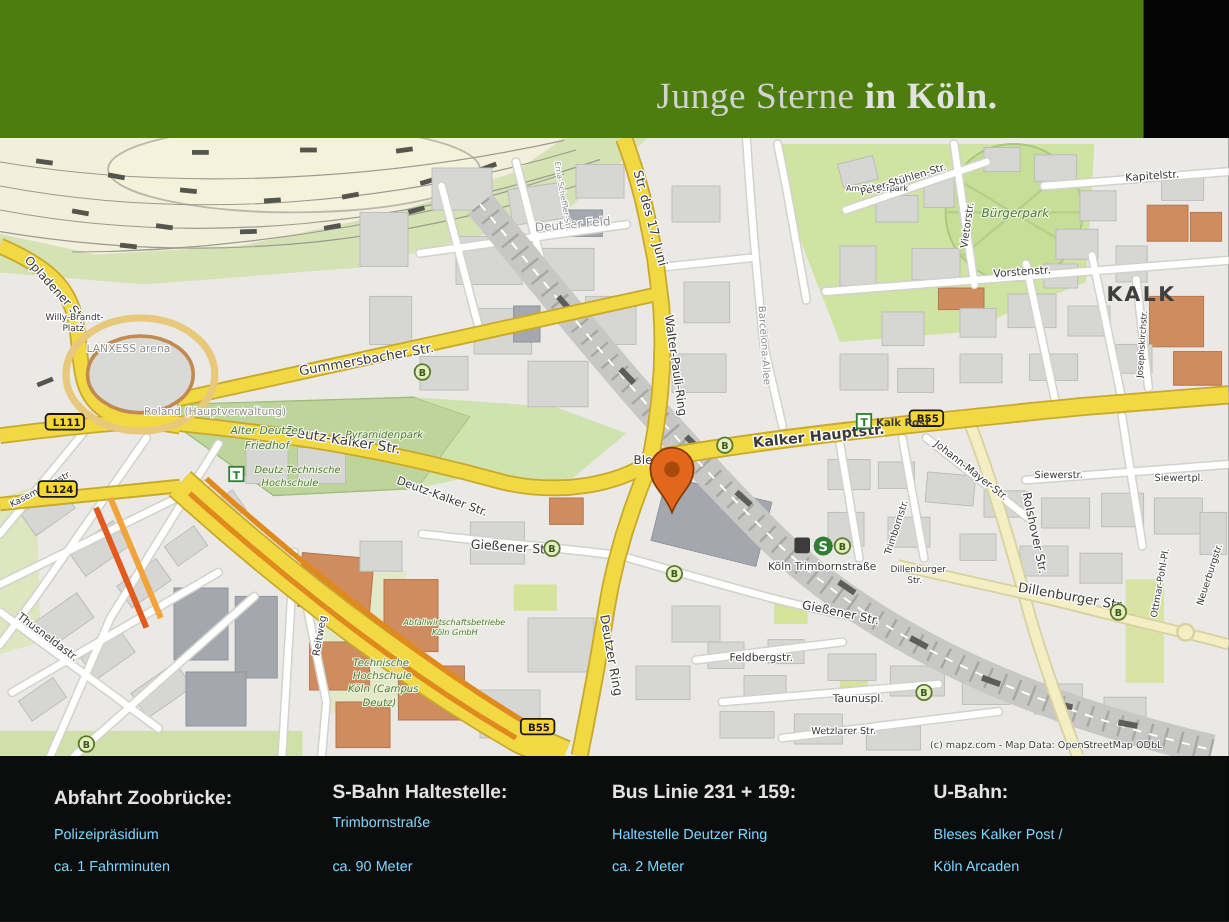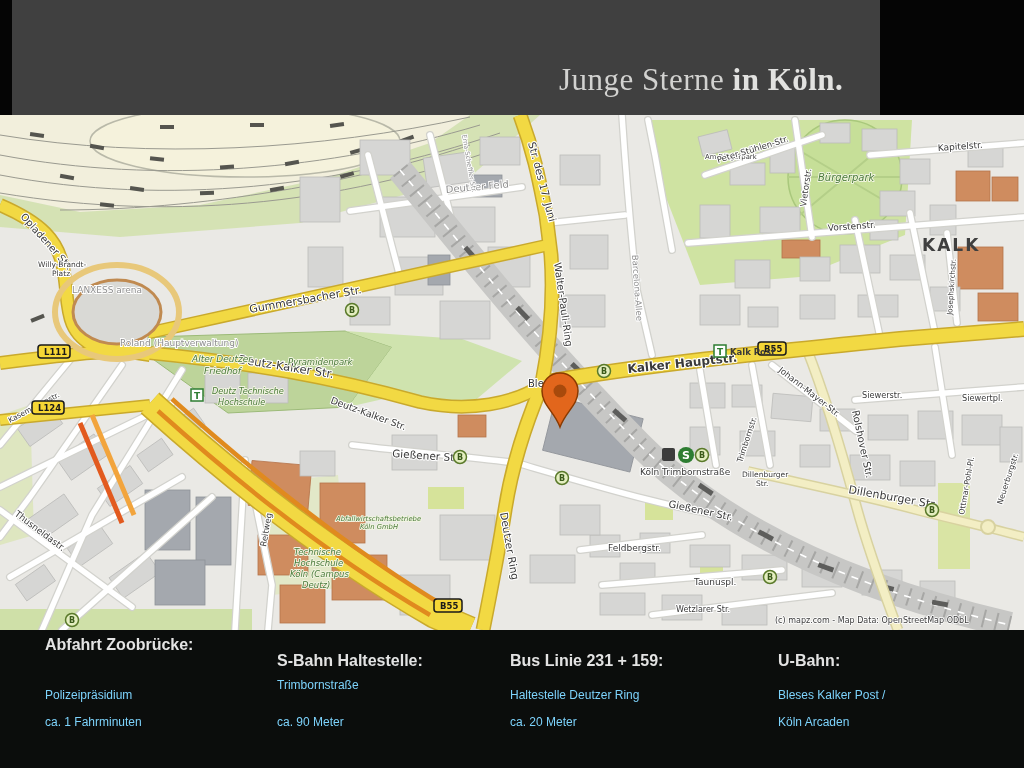--- a/index.html
+++ b/index.html
@@ -1,17 +1,17 @@
 <!DOCTYPE html>
 <html><head>
 <meta charset="utf-8">
 <style>
   html,body{margin:0;padding:0;background:#000;}
   #stage{position:relative;width:1024px;height:768px;overflow:hidden;background:#050505;font-family:"Liberation Sans",sans-serif;}
-  #titlebar{position:absolute;left:12px;top:0;width:868px;height:115px;background:#404040;}
+  #titlebar{position:absolute;left:0;top:0;width:953px;height:115px;background:#4d7c0f;}
   #title{position:absolute;left:547px;top:62px;font-family:"Liberation Serif",serif;font-size:31px;color:#d2d2d0;letter-spacing:.5px;white-space:nowrap;}
   #title .b{font-weight:bold;color:#e2e2e0;}
   #maparea{position:absolute;left:0;top:115px;width:1024px;height:515px;background:#eae9e5;}
   #footer{position:absolute;left:0;top:630px;width:1024px;height:138px;background:#0b0d0c;}
   .fcol{position:absolute;top:0;width:230px;}
   .fhead{position:absolute;font-size:16px;font-weight:bold;color:#e3e3e3;white-space:nowrap;}
   .fline{position:absolute;font-size:12px;color:#7dd3fc;white-space:nowrap;}
   
   text{font-family:"DejaVu Sans",sans-serif;}
   .st{fill:#3a3a3a;paint-order:stroke;stroke:#ffffff;stroke-width:2.2px;stroke-linejoin:round;}
@@ -427,33 +427,33 @@
       <path d="M560 312 C554 296 542 290 542 276 a18 18 0 1 1 36 0 c0 14 -12 20 -18 36 z" fill="#e2661c" stroke="#8a3a00" stroke-width="1.5"></path>
       <circle cx="560" cy="276" r="6.5" fill="#a84a0c"></circle>
     </g>
 
     <text x="775" y="508" font-size="8" fill="#5a5a5a" class="st" style="stroke-width:1.5px">(c) mapz.com - Map Data: OpenStreetMap ODbL</text>
   </svg>
   </div>
 
   <div id="footer">
     <div class="fcol" style="left:45px">
-      <div class="fhead" style="top:6px">Abfahrt Zoobrücke:</div>
+      <div class="fhead" style="top:27px">Abfahrt Zoobrücke:</div>
       <div class="fline" style="top:58px">Polizeipräsidium</div>
       <div class="fline" style="top:85px">ca. 1 Fahrminuten</div>
     </div>
     <div class="fcol" style="left:277px">
       <div class="fhead" style="top:22px">S-Bahn Haltestelle:</div>
       <div class="fline" style="top:48px">Trimbornstraße</div>
       <div class="fline" style="top:85px">ca. 90 Meter</div>
     </div>
     <div class="fcol" style="left:510px">
       <div class="fhead" style="top:22px">Bus Linie 231 + 159:</div>
       <div class="fline" style="top:58px">Haltestelle Deutzer Ring</div>
-      <div class="fline" style="top:85px">ca. 20 Meter</div>
+      <div class="fline" style="top:85px">ca. 2 Meter</div>
     </div>
     <div class="fcol" style="left:778px">
       <div class="fhead" style="top:22px">U-Bahn:</div>
       <div class="fline" style="top:58px">Bleses Kalker Post /</div>
       <div class="fline" style="top:85px">Köln Arcaden</div>
     </div>
   </div>
 
 </div>
 

